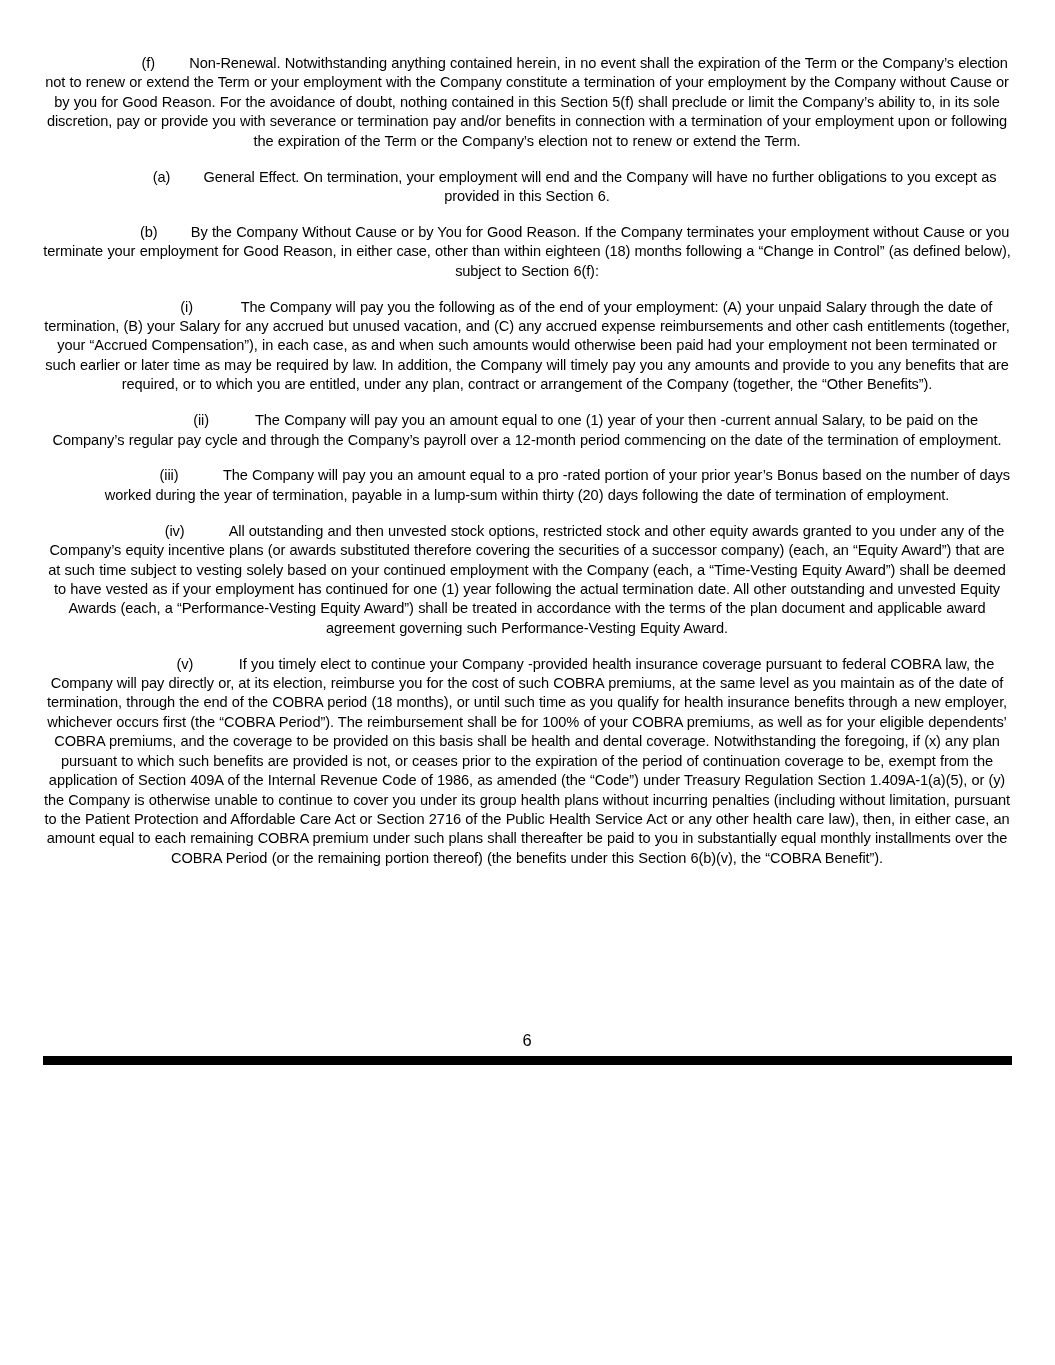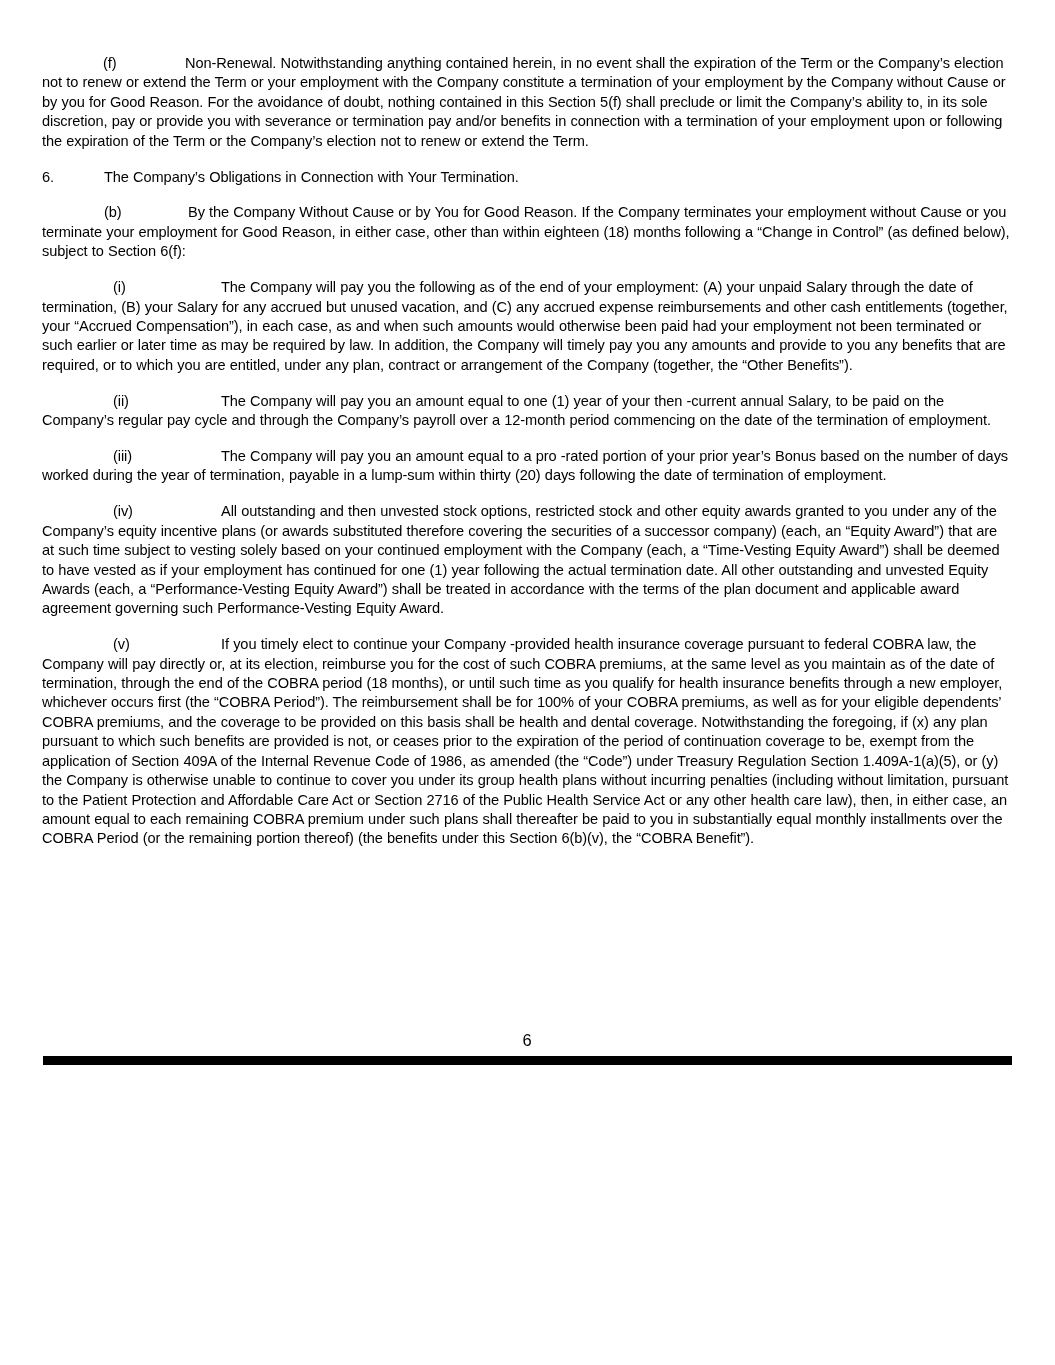--- a/index.html
+++ b/index.html
@@ -19,21 +19,21 @@
   .content {
     position: absolute;
     left: 42px;
     top: 54px;
     width: 970px;
   }
   p.para {
     margin: 0 0 16.5px 0;
     font-size: 14.6px;
     line-height: 19.4px;
-    text-align: left;
+    text-align: center;
     letter-spacing: -0.1px;
     word-spacing: 0.3px;
   }
   .lbl {
     display: inline-block;
     text-indent: 0;
   }
   
   .p-f { margin-left: 62px; text-indent: 61px; }
   .p-f .lbl { width: 82px; }
@@ -65,22 +65,22 @@
   }
 </style>
 </head>
 <body>
 
 <div class="page">
   <div class="content">
 
     <p class="para p-f"><span class="lbl">(f)</span><span>Non-Renewal. Notwithstanding anything contained herein, in no event shall the expiration of the Term or the Company’s election not to renew or extend the Term or your employment with the Company constitute a termination of your employment by the Company without Cause or by you for Good Reason. For the avoidance of doubt, nothing contained in this Section 5(f) shall preclude or limit the Company’s ability to, in its sole discretion, pay or provide you with severance or termination pay and/or benefits in connection with a termination of your employment upon or following the expiration of the Term or the Company’s election not to renew or extend the Term.</span></p>
 
-    <p class="para p-sec"><span class="lbl">6.</span><span>The Company’s Obligations in Connection with Your Termination.</span></p>
 
+    <p class="para p-ab"><span class="lbl">(a)</span><span>General Effect. On termination, your employment will end and the Company will have no further obligations to you except as provided in this Section 6.</span></p>
 
     <p class="para p-ab"><span class="lbl">(b)</span><span>By the Company Without Cause or by You for Good Reason. If the Company terminates your employment without Cause or you terminate your employment for Good Reason, in either case, other than within eighteen (18) months following a “Change in Control” (as defined below), subject to Section 6(f):</span></p>
 
     <p class="para p-rom"><span class="lbl">(i)</span><span>The Company will pay you the following as of the end of your employment: (A) your unpaid Salary through the date of termination, (B) your Salary for any accrued but unused vacation, and (C) any accrued expense reimbursements and other cash entitlements (together, your “Accrued Compensation”), in each case, as and when such amounts would otherwise been paid had your employment not been terminated or such earlier or later time as may be required by law. In addition, the Company will timely pay you any amounts and provide to you any benefits that are required, or to which you are entitled, under any plan, contract or arrangement of the Company (together, the “Other Benefits”).</span></p>
 
     <p class="para p-rom"><span class="lbl">(ii)</span><span>The Company will pay you an amount equal to one (1) year of your then -current annual Salary, to be paid on the Company’s regular pay cycle and through the Company’s payroll over a 12-month period commencing on the date of the termination of employment.</span></p>
 
     <p class="para p-rom"><span class="lbl">(iii)</span><span>The Company will pay you an amount equal to a pro -rated portion of your prior year’s Bonus based on the number of days worked during the year of termination, payable in a lump-sum within thirty (20) days following the date of termination of employment.</span></p>
 
     <p class="para p-rom"><span class="lbl">(iv)</span><span>All outstanding and then unvested stock options, restricted stock and other equity awards granted to you under any of the Company’s equity incentive plans (or awards substituted therefore covering the securities of a successor company) (each, an “Equity Award”) that are at such time subject to vesting solely based on your continued employment with the Company (each, a “Time-Vesting Equity Award”) shall be deemed to have vested as if your employment has continued for one (1) year following the actual termination date. All other outstanding and unvested Equity Awards (each, a “Performance-Vesting Equity Award”) shall be treated in accordance with the terms of the plan document and applicable award agreement governing such Performance-Vesting Equity Award.</span></p>

